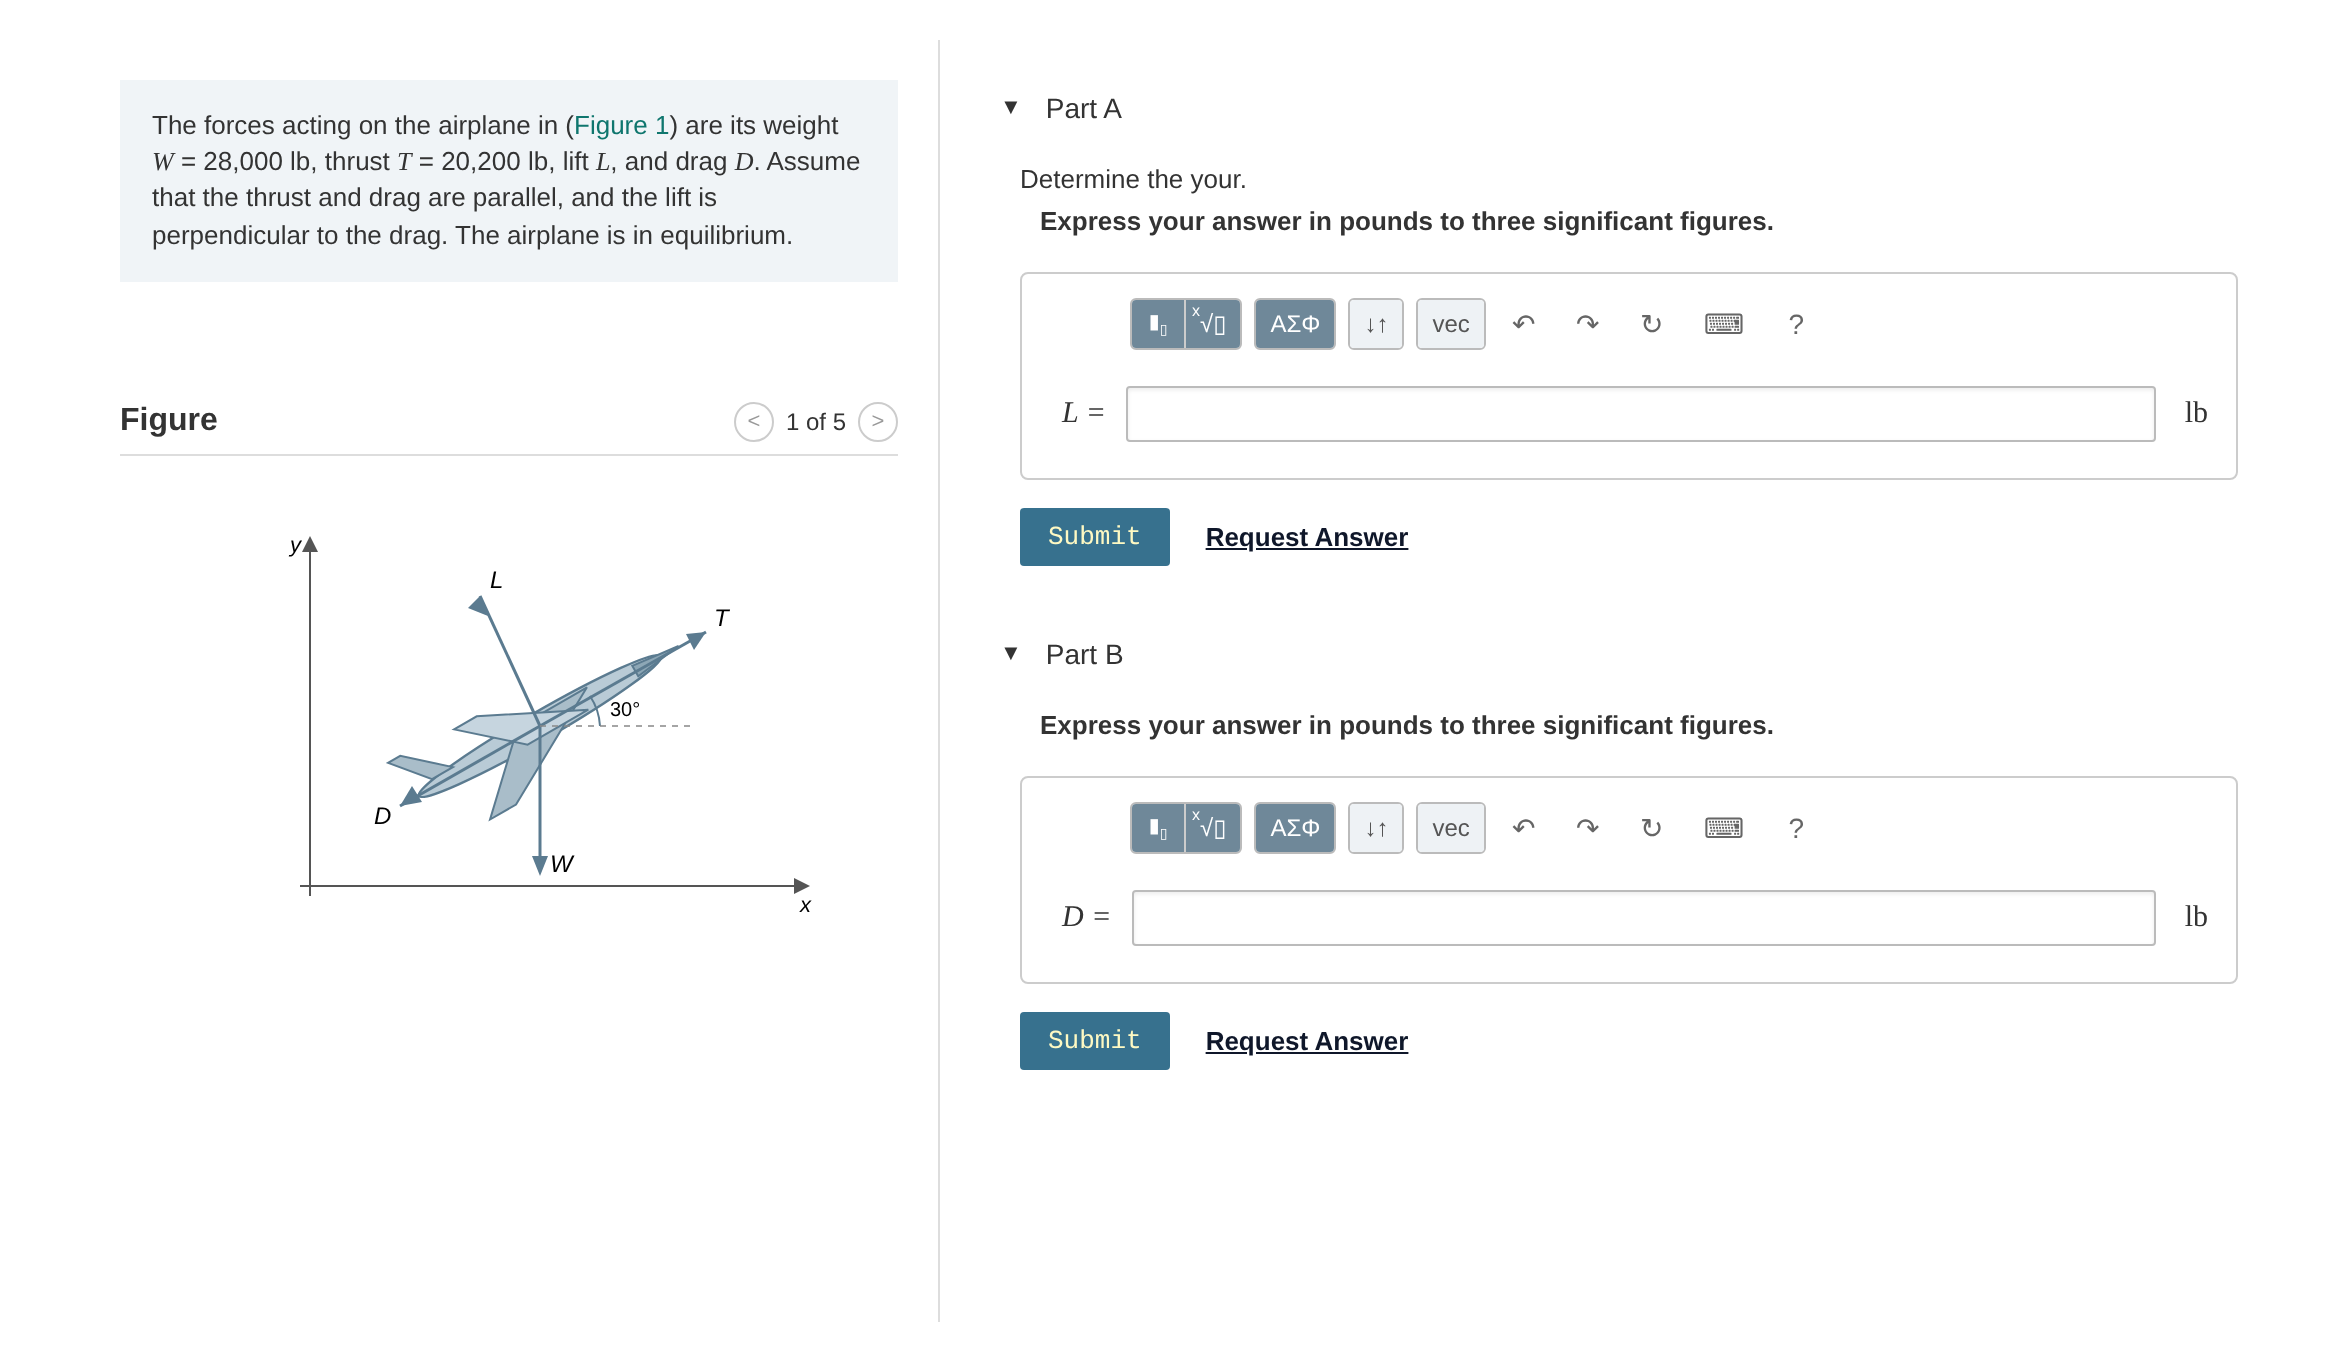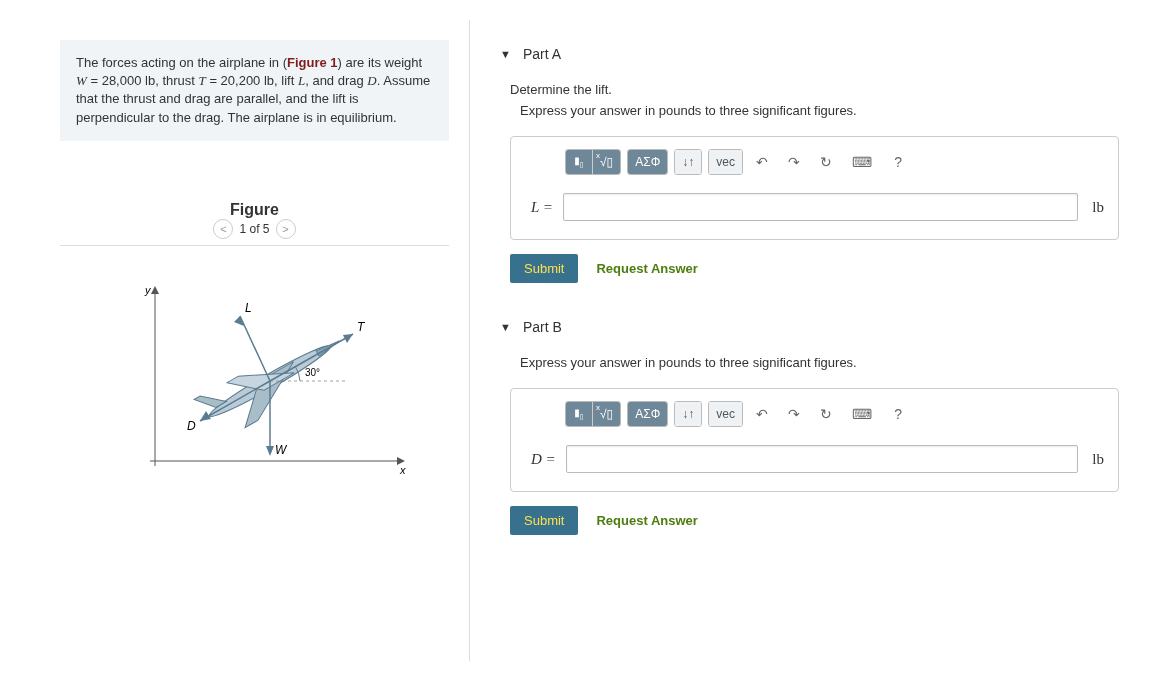--- a/index.html
+++ b/index.html
@@ -25,49 +25,48 @@
     flex: 1;
     padding: 20px 30px 0 30px;
   }
   .problem-box {
     background: #f0f4f7;
     padding: 14px 16px;
     line-height: 1.4;
     font-size: 13px;
     margin-bottom: 60px;
   }
-  .problem-box .link { color: #7f1d1d; cursor: pointer; font-weight: bold; }
+  .problem-box .link { color: #0f766e; cursor: pointer; }
   .ital { font-style: italic; font-family: "Times New Roman", serif; }
   .fig-header {
     display: flex;
     justify-content: space-between;
     align-items: center;
     border-bottom: 1px solid #ddd;
     padding-bottom: 6px;
-    flex-direction: column;
   }
   .fig-header .title { font-weight: bold; font-size: 16px; }
   .pager { display: flex; align-items: center; gap: 6px; font-size: 12px; }
   .pager-btn {
     width: 20px; height: 20px; border: 1px solid #ccc; border-radius: 50%;
     display: flex; align-items: center; justify-content: center;
     color: #999; cursor: pointer; font-size: 11px;
   }
   .figure-img { margin-top: 30px; display:flex; justify-content:center; }
   .part {
     margin-bottom: 30px;
   }
   .part-header {
     display: flex; align-items: center; gap: 12px;
     padding: 6px 0; margin-bottom: 14px;
   }
   .part-header .arrow { font-size: 11px; }
   .part-header .name { font-weight: normal; font-size: 14px; }
   .prompt { margin: 6px 0 6px 10px; }
-  .instr { font-weight: normal; margin: 6px 0 18px 10px; padding-left: 10px; }
+  .instr { font-weight: bold; margin: 6px 0 18px 10px; padding-left: 10px; }
   .answer-box {
     border: 1px solid #ccc; border-radius: 4px;
     margin: 0 10px 14px 10px; padding: 12px 14px 18px 14px;
   }
   .toolbar {
     display: flex; align-items: center; gap: 6px;
     margin: 0 0 18px 40px;
   }
   .tb-group {
     display: flex; border: 1px solid #bbb; border-radius: 3px; overflow: hidden;
@@ -88,24 +87,24 @@
     margin-left: 6px;
   }
   .var-label { font-family:"Times New Roman", serif; font-style:italic; font-size:15px; }
   .answer-input {
     flex:1; height:28px; border:1px solid #bbb; border-radius:2px; padding:2px 6px;
     box-shadow: inset 0 1px 2px rgba(0,0,0,0.08);
   }
   .unit { font-family:"Times New Roman", serif; font-size:15px; margin-left:4px; }
   .actions { display:flex; align-items:center; gap:18px; margin-left:10px; }
   .submit-btn {
-    background:#37718e; color:#fde047; border:none; padding:7px 14px;
-    font-size:13px; cursor:pointer; border-radius:2px;
-  }
-  .req-link { color:#4d7c0f; font-size:13px; cursor:pointer; font-weight:bold; }
+    background:#37718e; color:#fef9c3; border:none; padding:7px 14px;
+    font-size:13px; cursor:pointer; border-radius:2px;font-family:Liberation Mono, monospace;
+  }
+  .req-link { color:#0f172a; font-size:13px; cursor:pointer; font-weight:bold;text-decoration:underline; }
 </style>
 </head>
 <body>
 
 <div class="page">
   <div class="left">
     <div class="problem-box">
       <span>The forces acting on the airplane in (</span><span class="link">Figure 1</span><span>) are its weight </span><span class="ital">W</span><span> = 28,000 </span><span>lb</span><span>, thrust </span><span class="ital">T</span><span> = 20,200 </span><span>lb</span><span>, lift </span><span class="ital">L</span><span>, and drag </span><span class="ital">D</span><span>. Assume that the thrust and drag are parallel, and the lift is perpendicular to the drag. The airplane is in equilibrium.</span>
     </div>
 
@@ -160,21 +159,21 @@
     </div>
   </div>
 
   <div class="right">
 
     <div class="part">
       <div class="part-header">
         <span class="arrow">▼</span>
         <span class="name">Part A</span>
       </div>
-      <div class="prompt">Determine the lift.</div>
+      <div class="prompt">Determine the your.</div>
       <div class="instr">Express your answer in pounds to three significant figures.</div>
       <div class="answer-box">
         <div class="toolbar">
           <div class="tb-group">
             <div class="tb-btn active">
                 <span style="font-size:10px">▮<sub style="font-size:7px">▯</sub></span>
               </div>
             <div class="tb-btn active">
                 <span style="position:relative"><span style="font-size:8px;position:absolute;top:-4px;left:-4px">x</span>√▯</span>
               </div>

